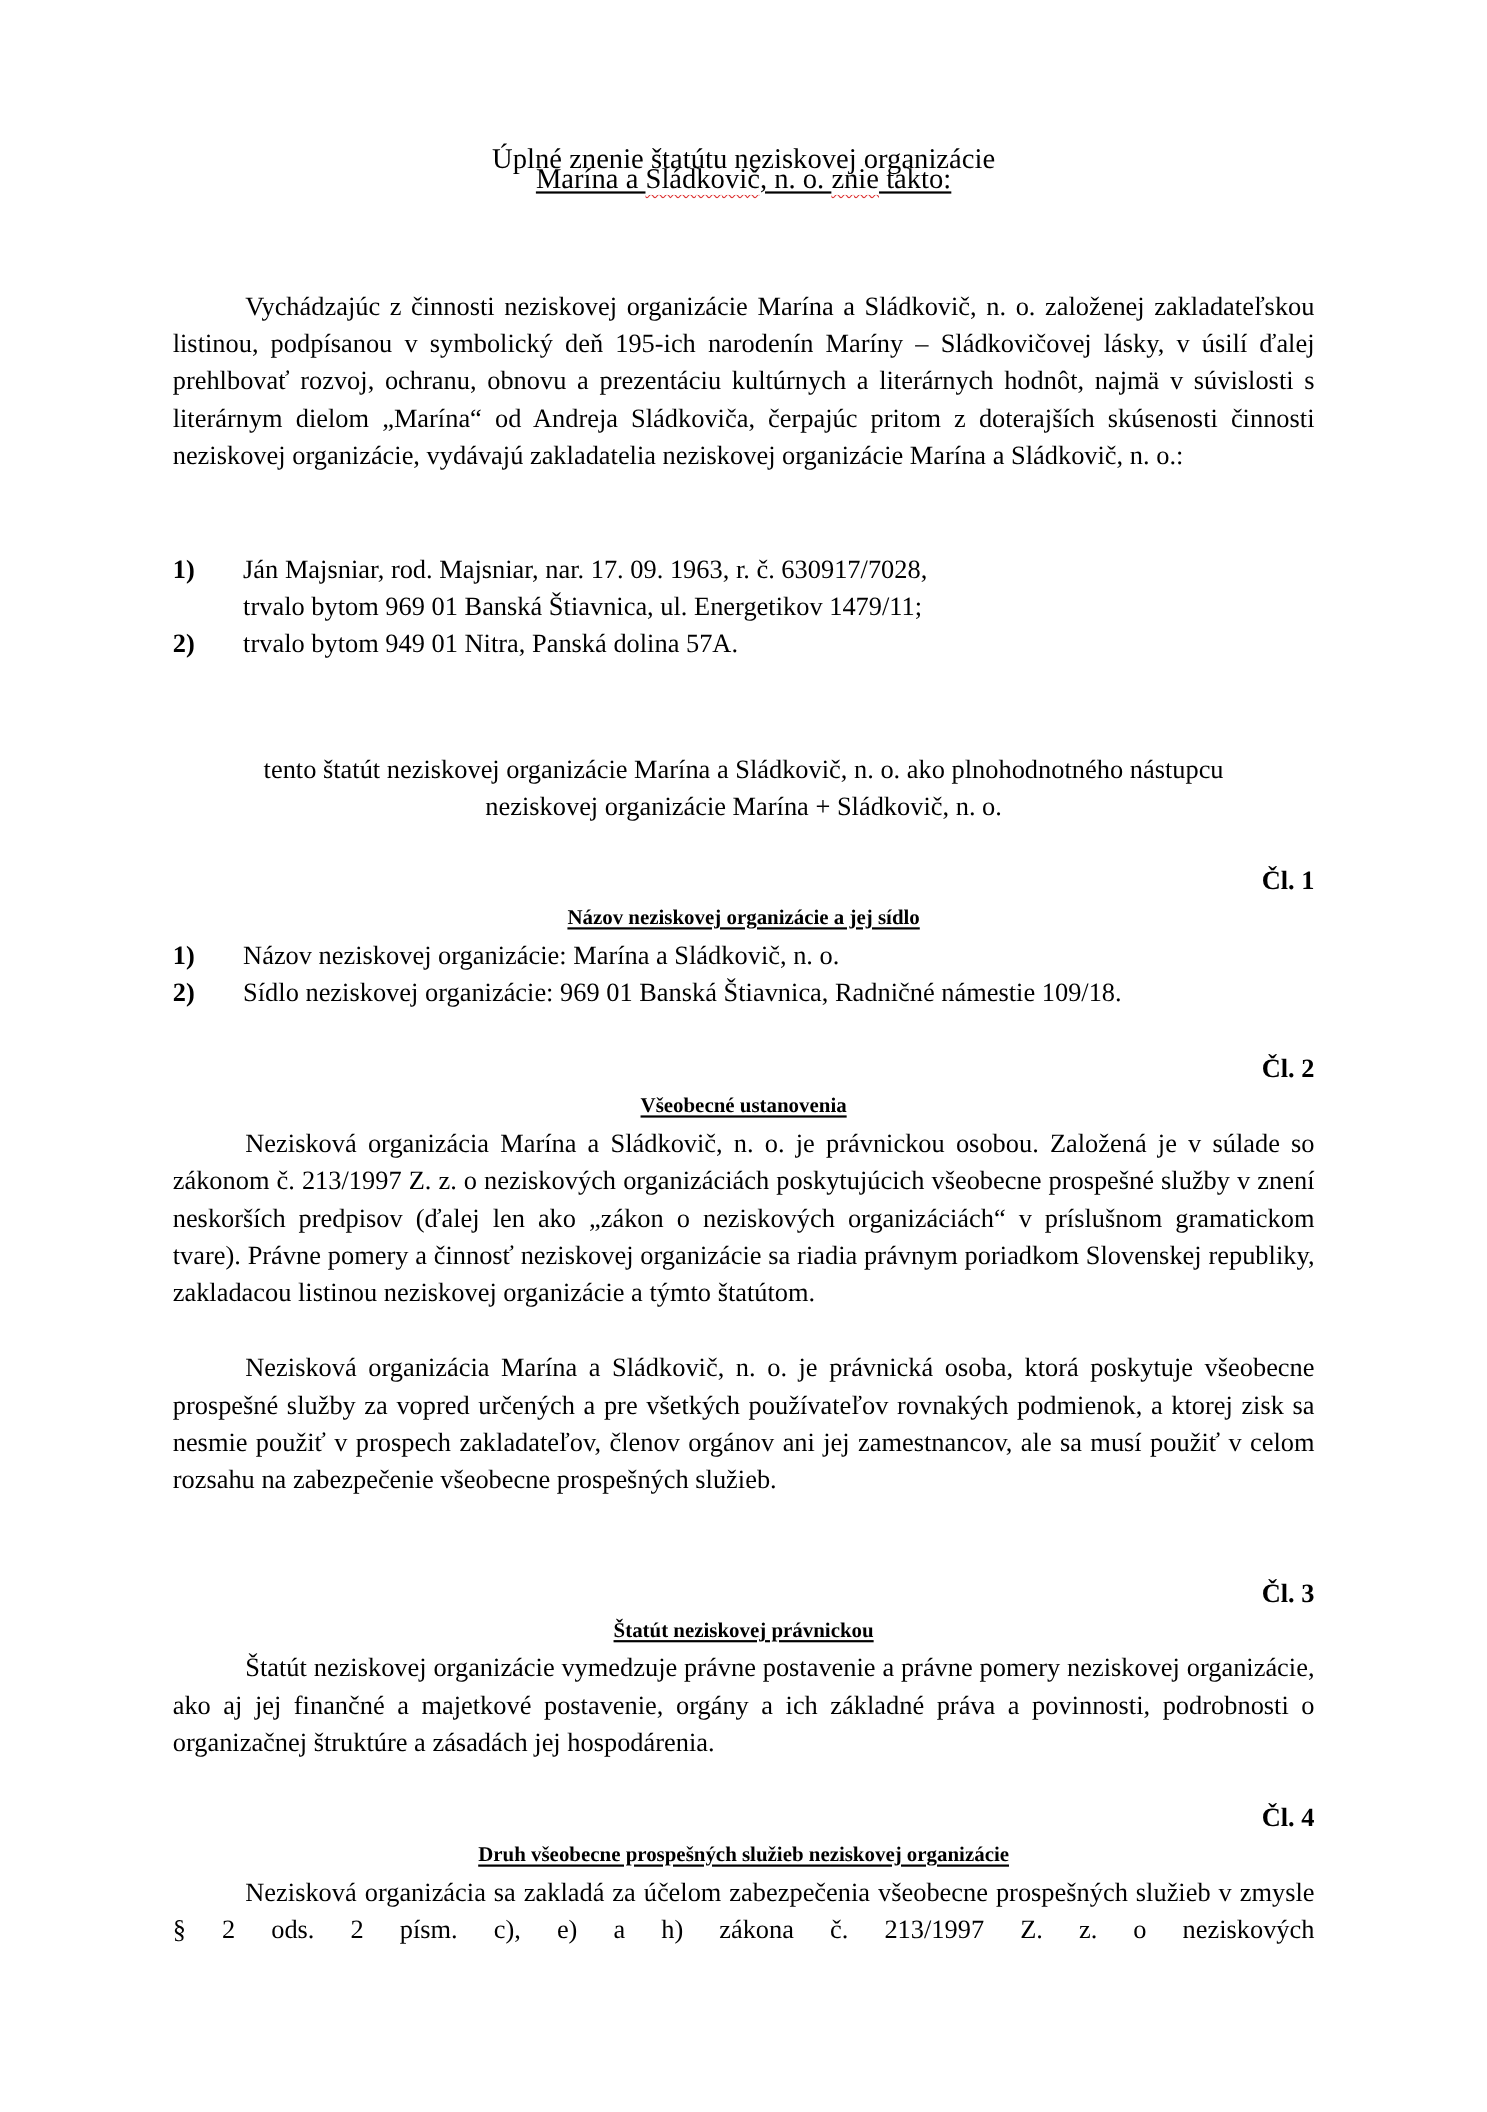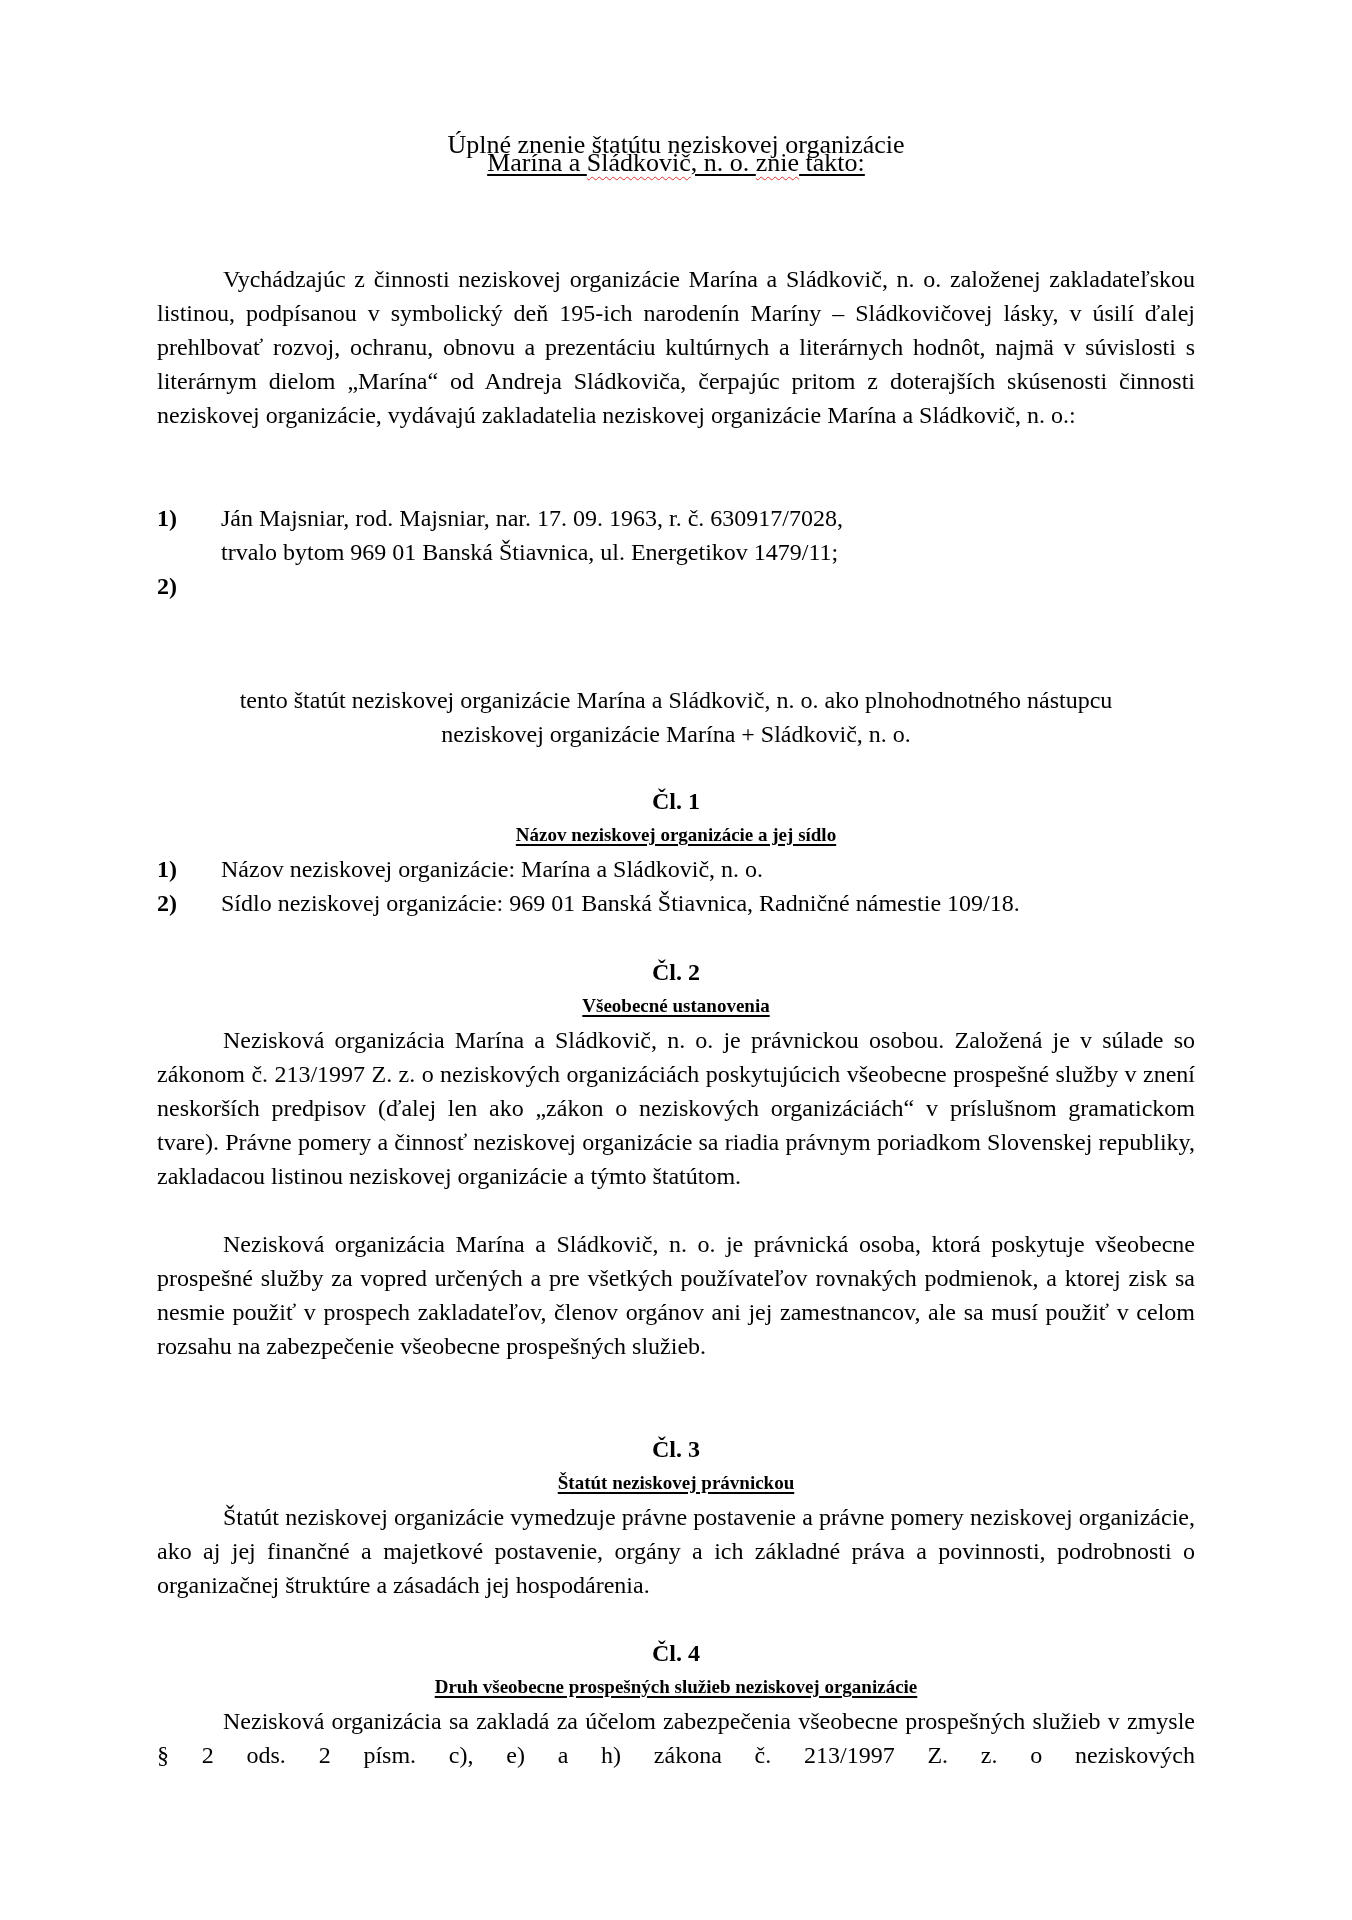--- a/index.html
+++ b/index.html
@@ -12,21 +12,21 @@
     .title2 { top: 146px; }
     .ul { text-decoration: underline; text-decoration-thickness: 2px; text-underline-offset: 3px; }
     .squiggle { text-decoration: underline wavy #d33; text-decoration-thickness: 1px; text-underline-offset: 5px; }
     .para { position: absolute; left: 0; width: 1038px; font-size: 24px; line-height: 34px;
             text-align: justify; text-align-last: left; }
     .indent { text-indent: 66px; }
     .center { text-align: center; text-align-last: center; }
     .list { position: absolute; left: 0; width: 1038px; font-size: 24px; line-height: 34px; }
     .li { position: relative; padding-left: 64px; }
     .li .num { position: absolute; left: 0; top: 0; font-weight: bold; }
-    .art-num { position: absolute; left: 0; width: 1038px; text-align: center; font-weight: bold;
+    .art-num { position: absolute; left: 0; width: 1038px; text-align: right; font-weight: bold;
                font-size: 24px; line-height: 34px; }
     .art-title { position: absolute; left: 0; width: 1038px; text-align: center; font-weight: bold;
                  font-size: 19px; line-height: 34px; }
   </style>
 </head>
 <body>
 
 <div class="page">
 
   <div class="title title1">Úplné znenie štatútu neziskovej organizácie</div>
@@ -37,20 +37,21 @@
   <p class="para indent" style="top:262px; margin:0;">Vychádzajúc z činnosti neziskovej organizácie Marína a Sládkovič, n. o. založenej zakladateľskou listinou, podpísanou v symbolický deň 195-ich narodenín Maríny – Sládkovičovej lásky, v úsilí ďalej prehlbovať rozvoj, ochranu, obnovu a prezentáciu kultúrnych a literárnych hodnôt, najmä v súvislosti s literárnym dielom „Marína“ od Andreja Sládkoviča, čerpajúc pritom z doterajších skúsenosti činnosti neziskovej organizácie, vydávajú zakladatelia neziskovej organizácie Marína a Sládkovič, n. o.:</p>
 
   <div class="list" style="top:501px;">
     <div class="li">
       <span class="num">1)</span>
       <div>Ján Majsniar, rod. Majsniar, nar. 17. 09. 1963, r. č. 630917/7028,</div>
       <div>trvalo bytom 969 01 Banská Štiavnica, ul. Energetikov 1479/11;</div>
     </div>
     <div class="li">
       <span class="num">2)</span>
+      <div>trvalo bytom 949 01 Nitra, Panská dolina 57A.</div>
     </div>
   </div>
 
   <div class="para center" style="top:683px;">tento štatút neziskovej organizácie Marína a Sládkovič, n. o. ako plnohodnotného nástupcu</div>
   <div class="para center" style="top:717px;">neziskovej organizácie Marína + Sládkovič, n. o.</div>
 
   <div class="art-num" style="top:784px;">Čl. 1</div>
   <div class="art-title" style="top:818px;"><span class="ul">Názov neziskovej organizácie a jej sídlo</span></div>
   <div class="list" style="top:852px;">
     <div class="li">

